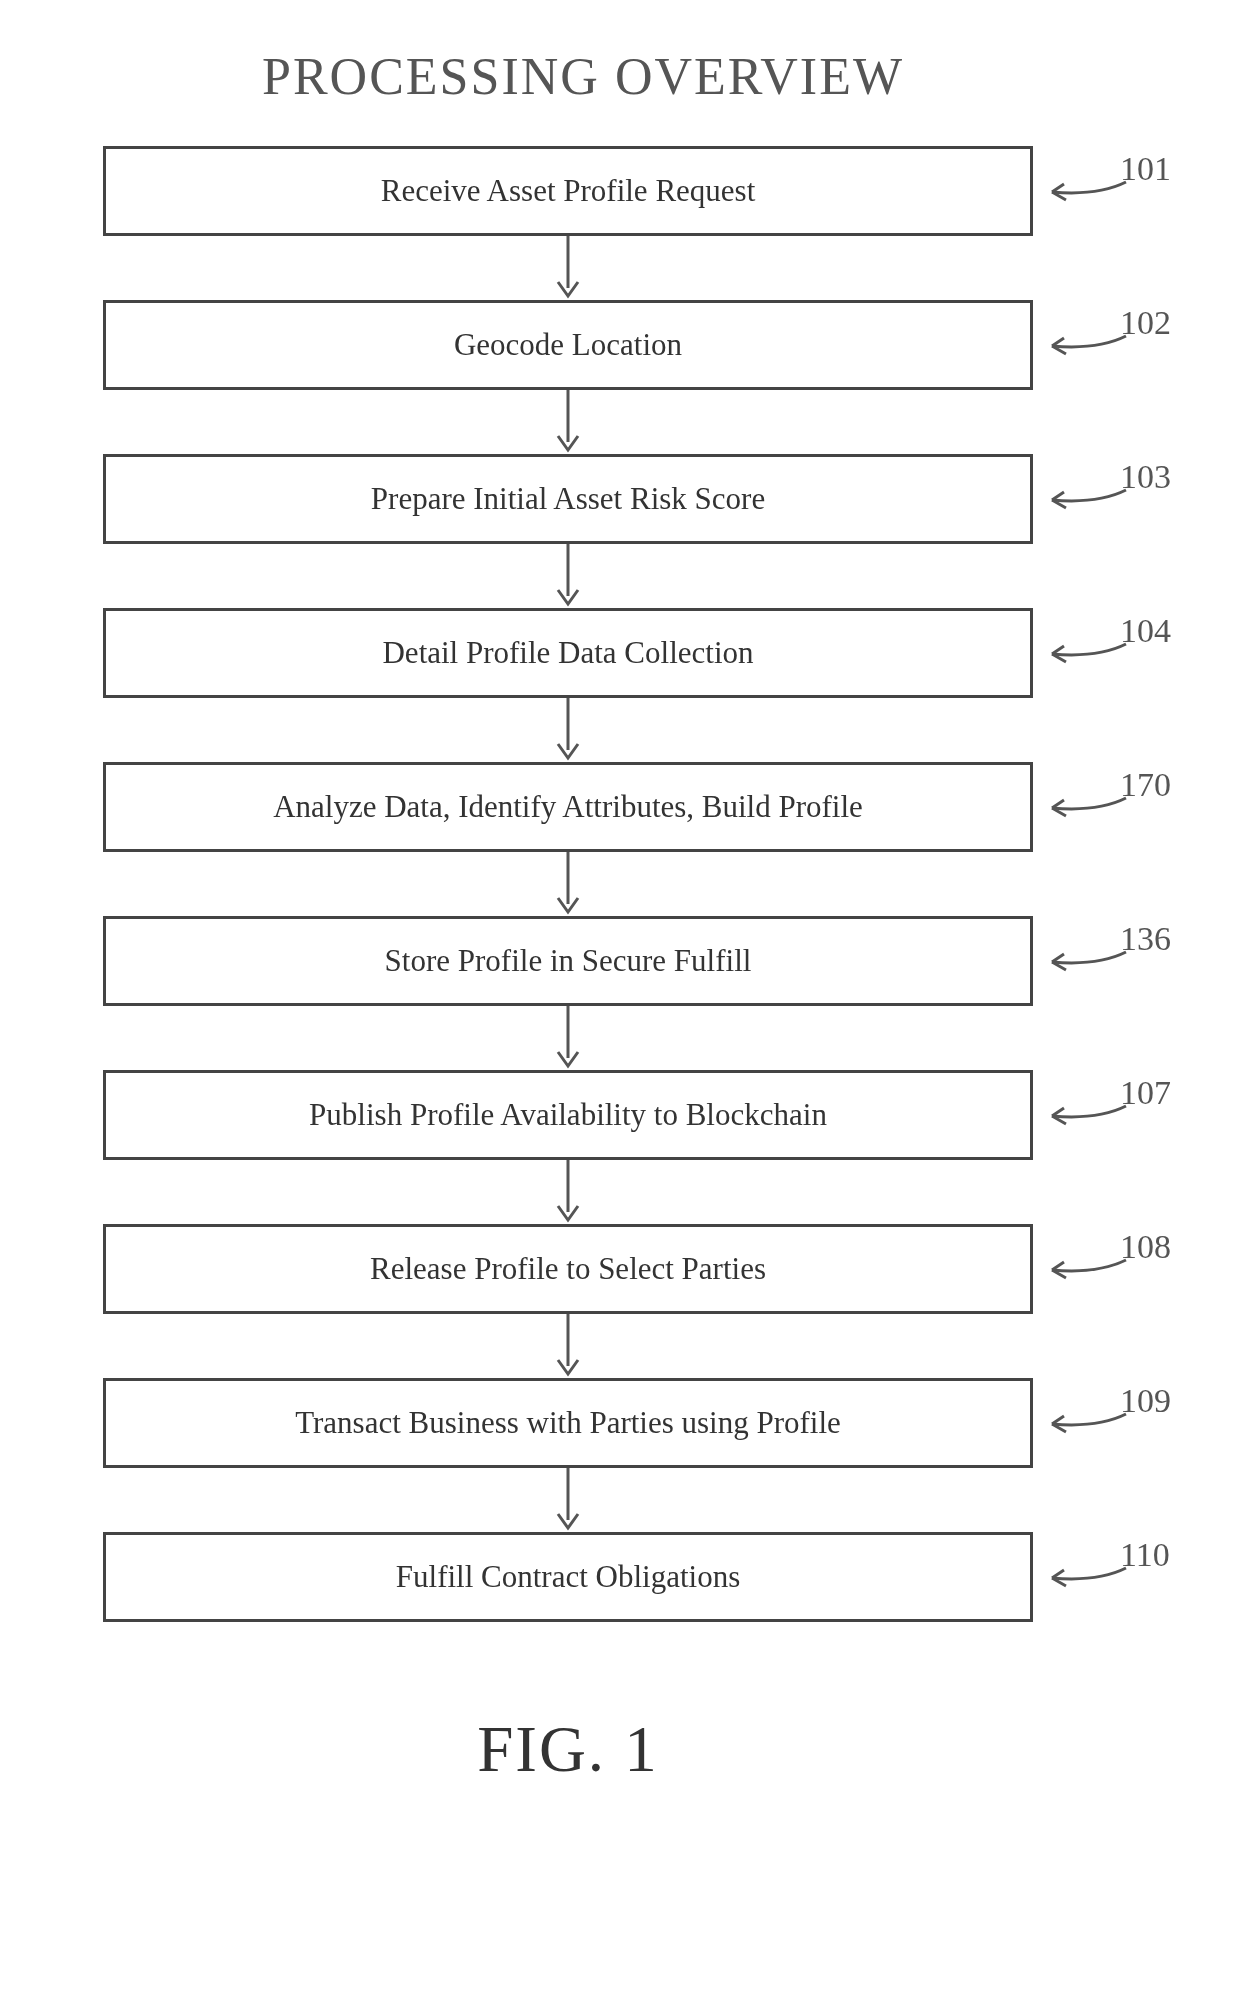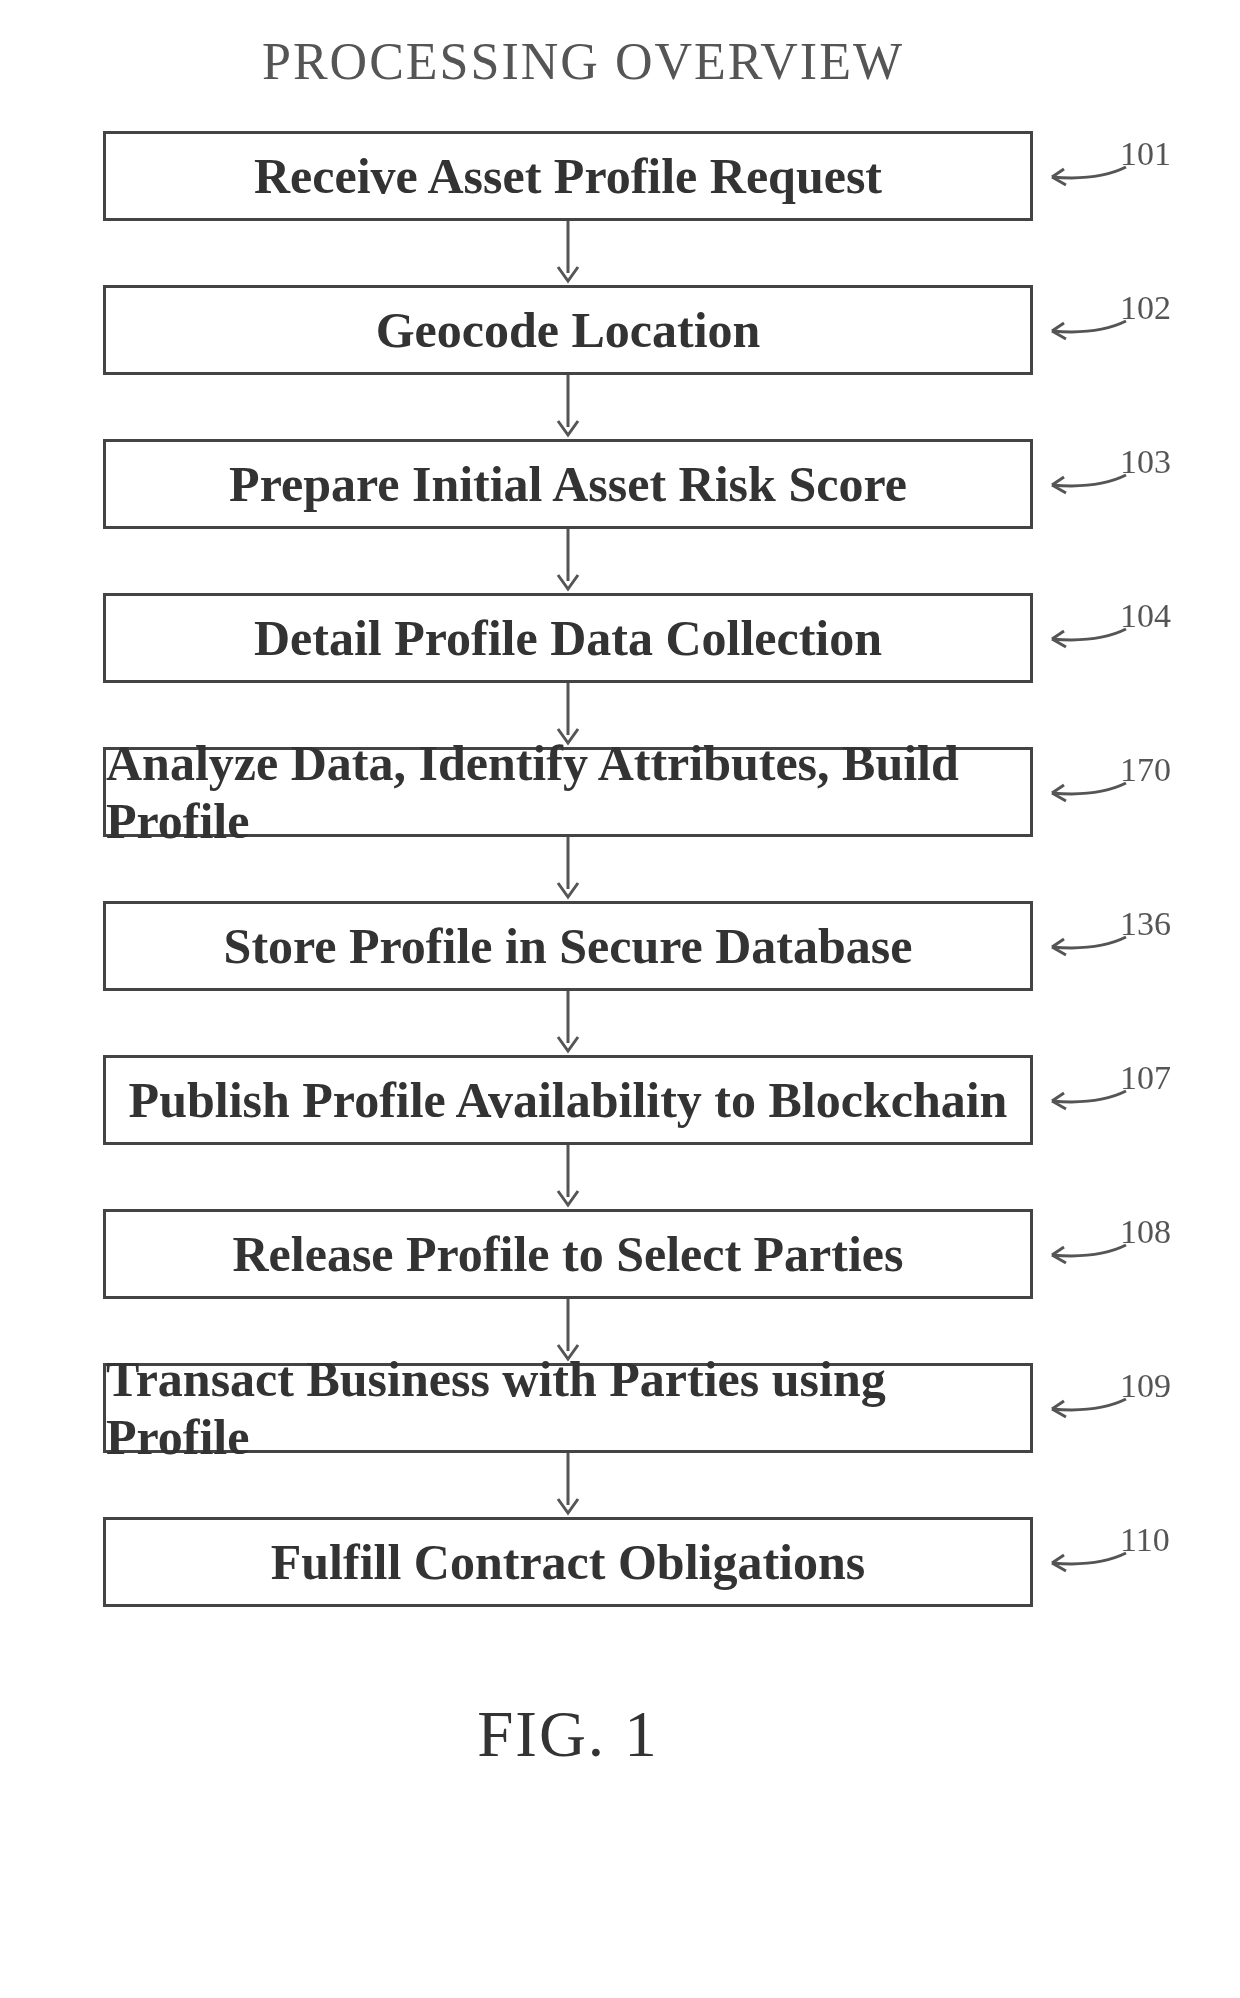--- a/index.html
+++ b/index.html
@@ -7,21 +7,21 @@
     padding: 0;
     background: #ffffff;
     font-family: "Times New Roman", Times, serif;
     color: #333;
   }
   .page {
     width: 1136px;
     height: 1998px;
     position: relative;
     box-sizing: border-box;
-    padding-top: 32px;
+    padding-top: 47px;
   }
   .title {
     font-size: 52px;
     letter-spacing: 2px;
     text-align: center;
     margin-left: 30px;
     margin-bottom: 40px;
     color: #555;
     font-weight: 400;
   }
@@ -40,22 +40,22 @@
   .step {
     border: 3px solid #444;
     width: 930px;
     height: 90px;
     display: flex;
     align-items: center;
     justify-content: center;
     box-sizing: border-box;
   }
   .step span {
-    font-weight: bold;
-    font-size: 50px;
+    font-weight: normal;
+    font-size: 31px;
     color: #333;
   }
   .ref {
     position: absolute;
     left: calc(50% + 480px);
     top: 50%;
     transform: translateY(-50%);
     display: flex;
     align-items: center;
   }
@@ -189,21 +189,21 @@
     </div>
     <div class="connector">
       <svg class="conn-svg" viewBox="0 0 40 64">
         <line x1="20" y1="0" x2="20" y2="52" stroke="#555" stroke-width="3"></line>
         <path d="M10 46 L20 60 L30 46" stroke="#555" stroke-width="3" fill="none"></path>
       </svg>
     </div>
 
     <div class="row">
       <div class="step">
-        <span>Store Profile in Secure Database</span>
+        <span>Store Profile in Secure Fulfill</span>
       </div>
       <div class="ref">
         <svg class="ref-arrow" viewBox="0 0 80 30">
           <path d="M78 6 Q50 20 4 16" stroke="#555" stroke-width="3" fill="none"></path>
           <path d="M4 16 L16 8 M4 16 L18 24" stroke="#555" stroke-width="3" fill="none"></path>
         </svg>
         <span class="ref-num">136</span>
       </div>
     </div>
     <div class="connector">

